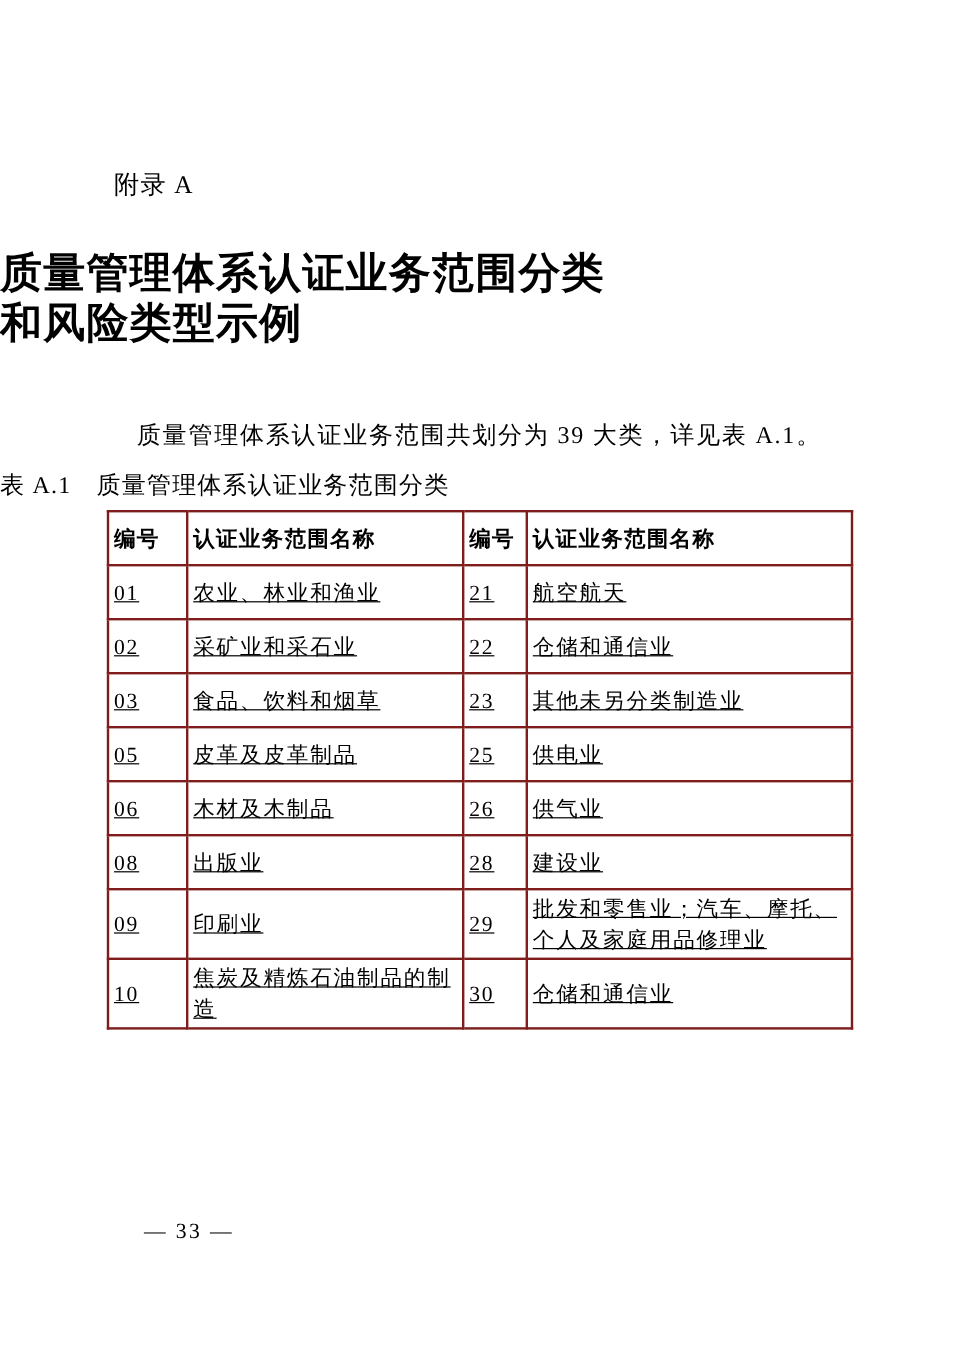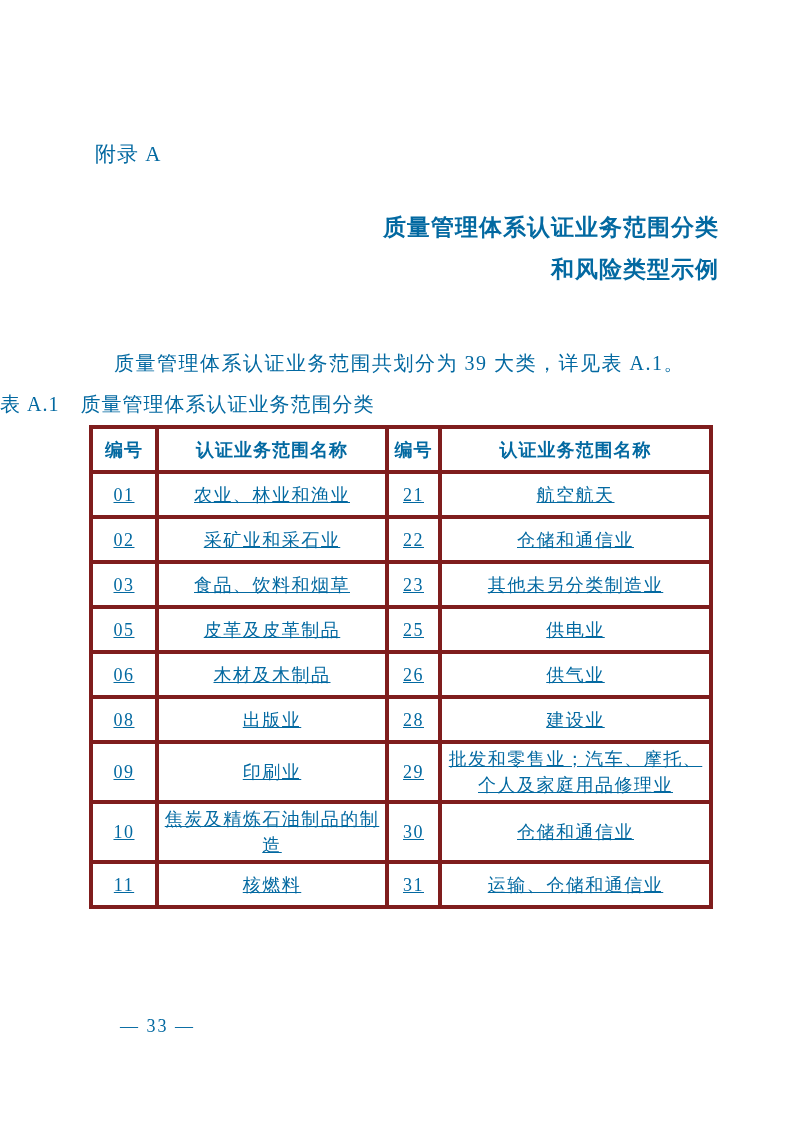--- a/index.html
+++ b/index.html
@@ -5,39 +5,39 @@
   html, body {
     margin: 0;
     padding: 0;
     background: #ffffff;
   }
   .page {
     position: relative;
     width: 800px;
     height: 1130px;
     background: #ffffff;
-    color: #0369a1;
+    color: #000000;
     font-family: "Liberation Serif", "DejaVu Serif", serif;
     overflow: hidden;
   }
   .appendix-label {
     position: absolute;
     left: 95px;
     top: 140px;
     font-size: 21px;
     letter-spacing: 1px;
   }
   .doc-title {
     position: absolute;
     left: 0;
     top: 207px;
     width: 719px;
-    text-align: right;
+    text-align: left;
     font-weight: bold;
-    font-size: 23px;
+    font-size: 35px;
     line-height: 42px;
     letter-spacing: 1px;
   }
   .intro-paragraph {
     position: absolute;
     left: 85px;
     top: 349px;
     width: 624px;
     font-size: 20px;
     line-height: 28px;
@@ -55,22 +55,22 @@
   table.scope-table {
     position: absolute;
     left: 89px;
     top: 425px;
     width: 620px;
     border-collapse: collapse;
     table-layout: fixed;
   }
   .scope-table th,
   .scope-table td {
-    border: 4px solid #7f1d1d;
-    text-align: center;
+    border: 2px solid #7f1d1d;
+    text-align: left;
     vertical-align: middle;
     padding: 2px 4px;
     box-sizing: border-box;
   }
   .scope-table th {
     font-family: "Liberation Sans", "DejaVu Sans", sans-serif;
     font-weight: bold;
     font-size: 18px;
     height: 45px;
     letter-spacing: 1px;
@@ -163,24 +163,18 @@
           <td>印刷业</td>
           <td>29</td>
           <td>批发和零售业；汽车、摩托、个人及家庭用品修理业</td>
         </tr>
         <tr>
           <td>10</td>
           <td>焦炭及精炼石油制品的制造</td>
           <td>30</td>
           <td>仓储和通信业</td>
         </tr>
-        <tr>
-          <td>11</td>
-          <td>核燃料</td>
-          <td>31</td>
-          <td>运输、仓储和通信业</td>
-        </tr>
       </tbody>
   </table>
 
   <div class="page-number">— 33 —</div>
 
 </div>
 
 </body></html>

